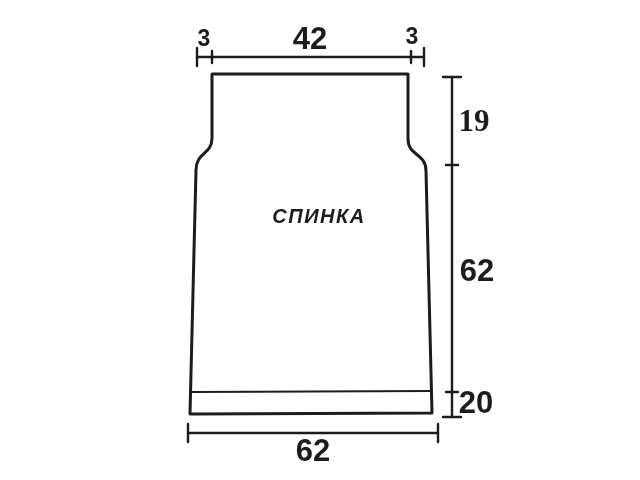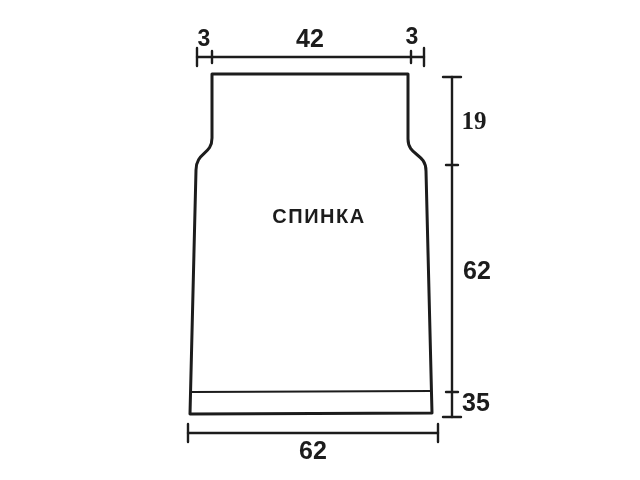--- a/index.html
+++ b/index.html
@@ -19,37 +19,38 @@
     background: var(--bg);
   }
   .stage svg {
     position: absolute;
     left: 0; top: 0;
   }
   .dim-label {
     position: absolute;
     transform: translate(-50%, -50%);
     color: var(--line);
-    font-size: 25px;
+    font-size: 31px;
     font-weight: 700;
     line-height: 1;
     white-space: nowrap;
     user-select: none;
   }
   .dim-label.small { font-size: 23px; }
   .piece-label {
     position: absolute;
     transform: translate(-50%, -50%);
     color: var(--line);
     font-size: 20px;
     font-weight: 700;
     letter-spacing: 1.5px;
     line-height: 1;
     white-space: nowrap;
     user-select: none;
+    font-style: italic;
   }
   path, line { stroke: var(--line); fill: none; }
 </style>
 </head>
 <body>
 
 <div class="stage">
 
   <svg width="640" height="480" viewBox="0 0 640 480">
 
@@ -91,19 +92,19 @@
   <span class="dim-label small" style="left:204px; top:38px;">3</span>
 
   <span class="dim-label" style="left:310px; top:38px;">42</span>
 
   <span class="dim-label small" style="left:412px; top:36px;">3</span>
 
   <span class="dim-label" style="left:474px; top:120px;font-family:Liberation Serif, serif;">19</span>
 
   <span class="dim-label" style="left:477px; top:270px;">62</span>
 
-  <span class="dim-label" style="left:476px; top:402px;">35</span>
+  <span class="dim-label" style="left:476px; top:402px;">20</span>
 
   <span class="dim-label" style="left:313px; top:450px;">62</span>
 
   <span class="piece-label" style="left:319px; top:216px;">СПИНКА</span>
 
 </div>
 
 </body></html>

